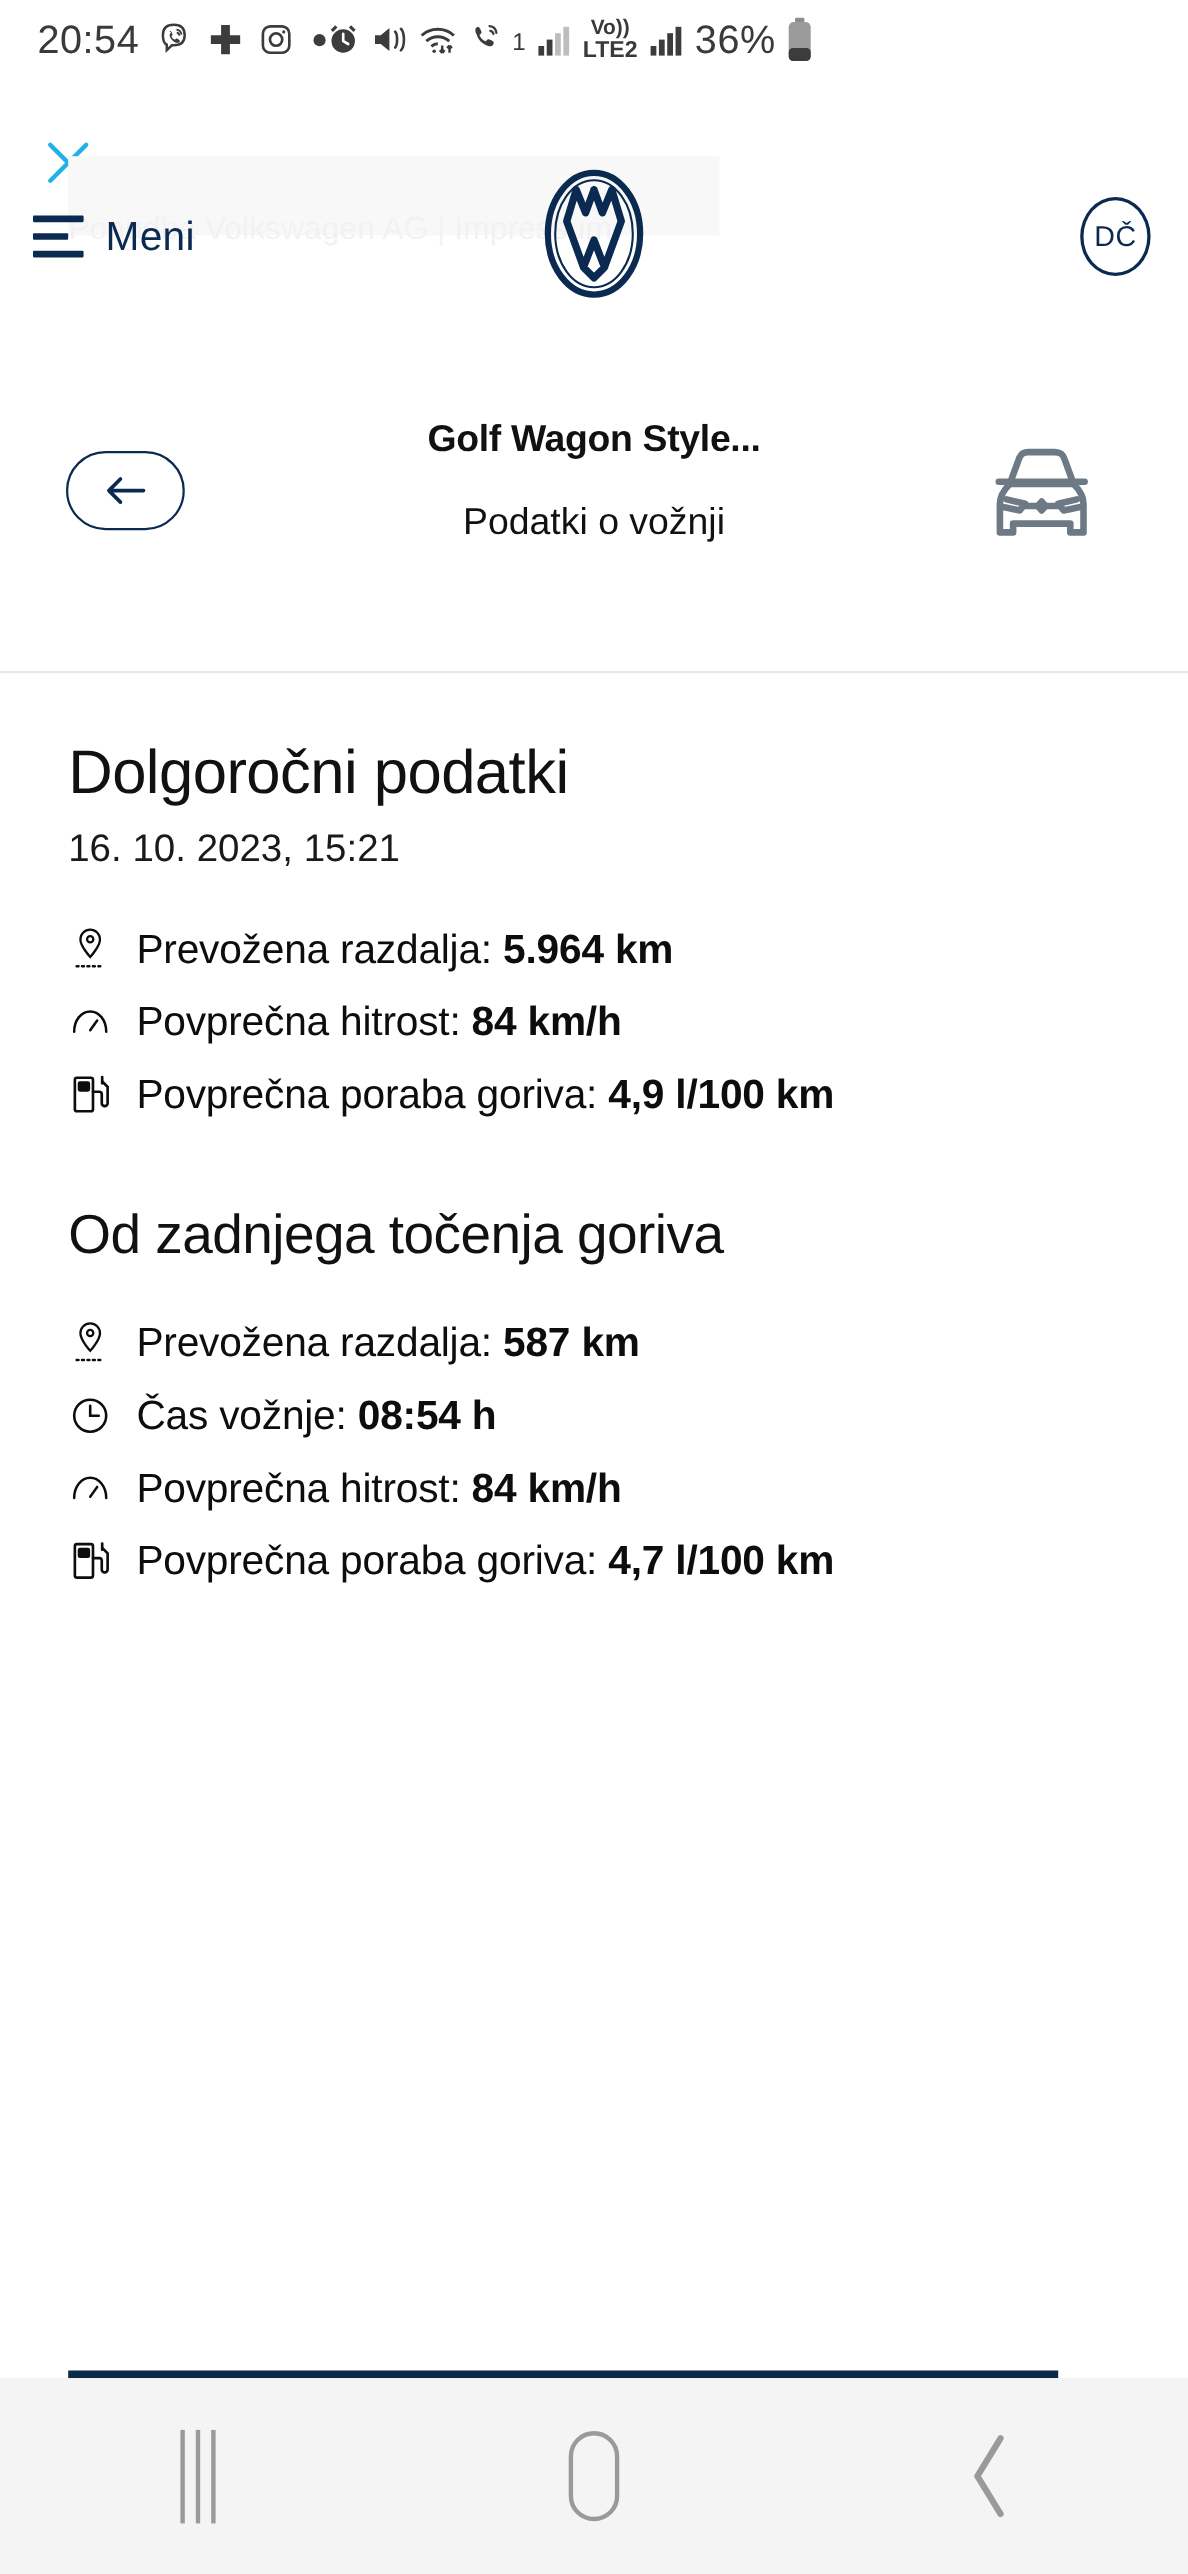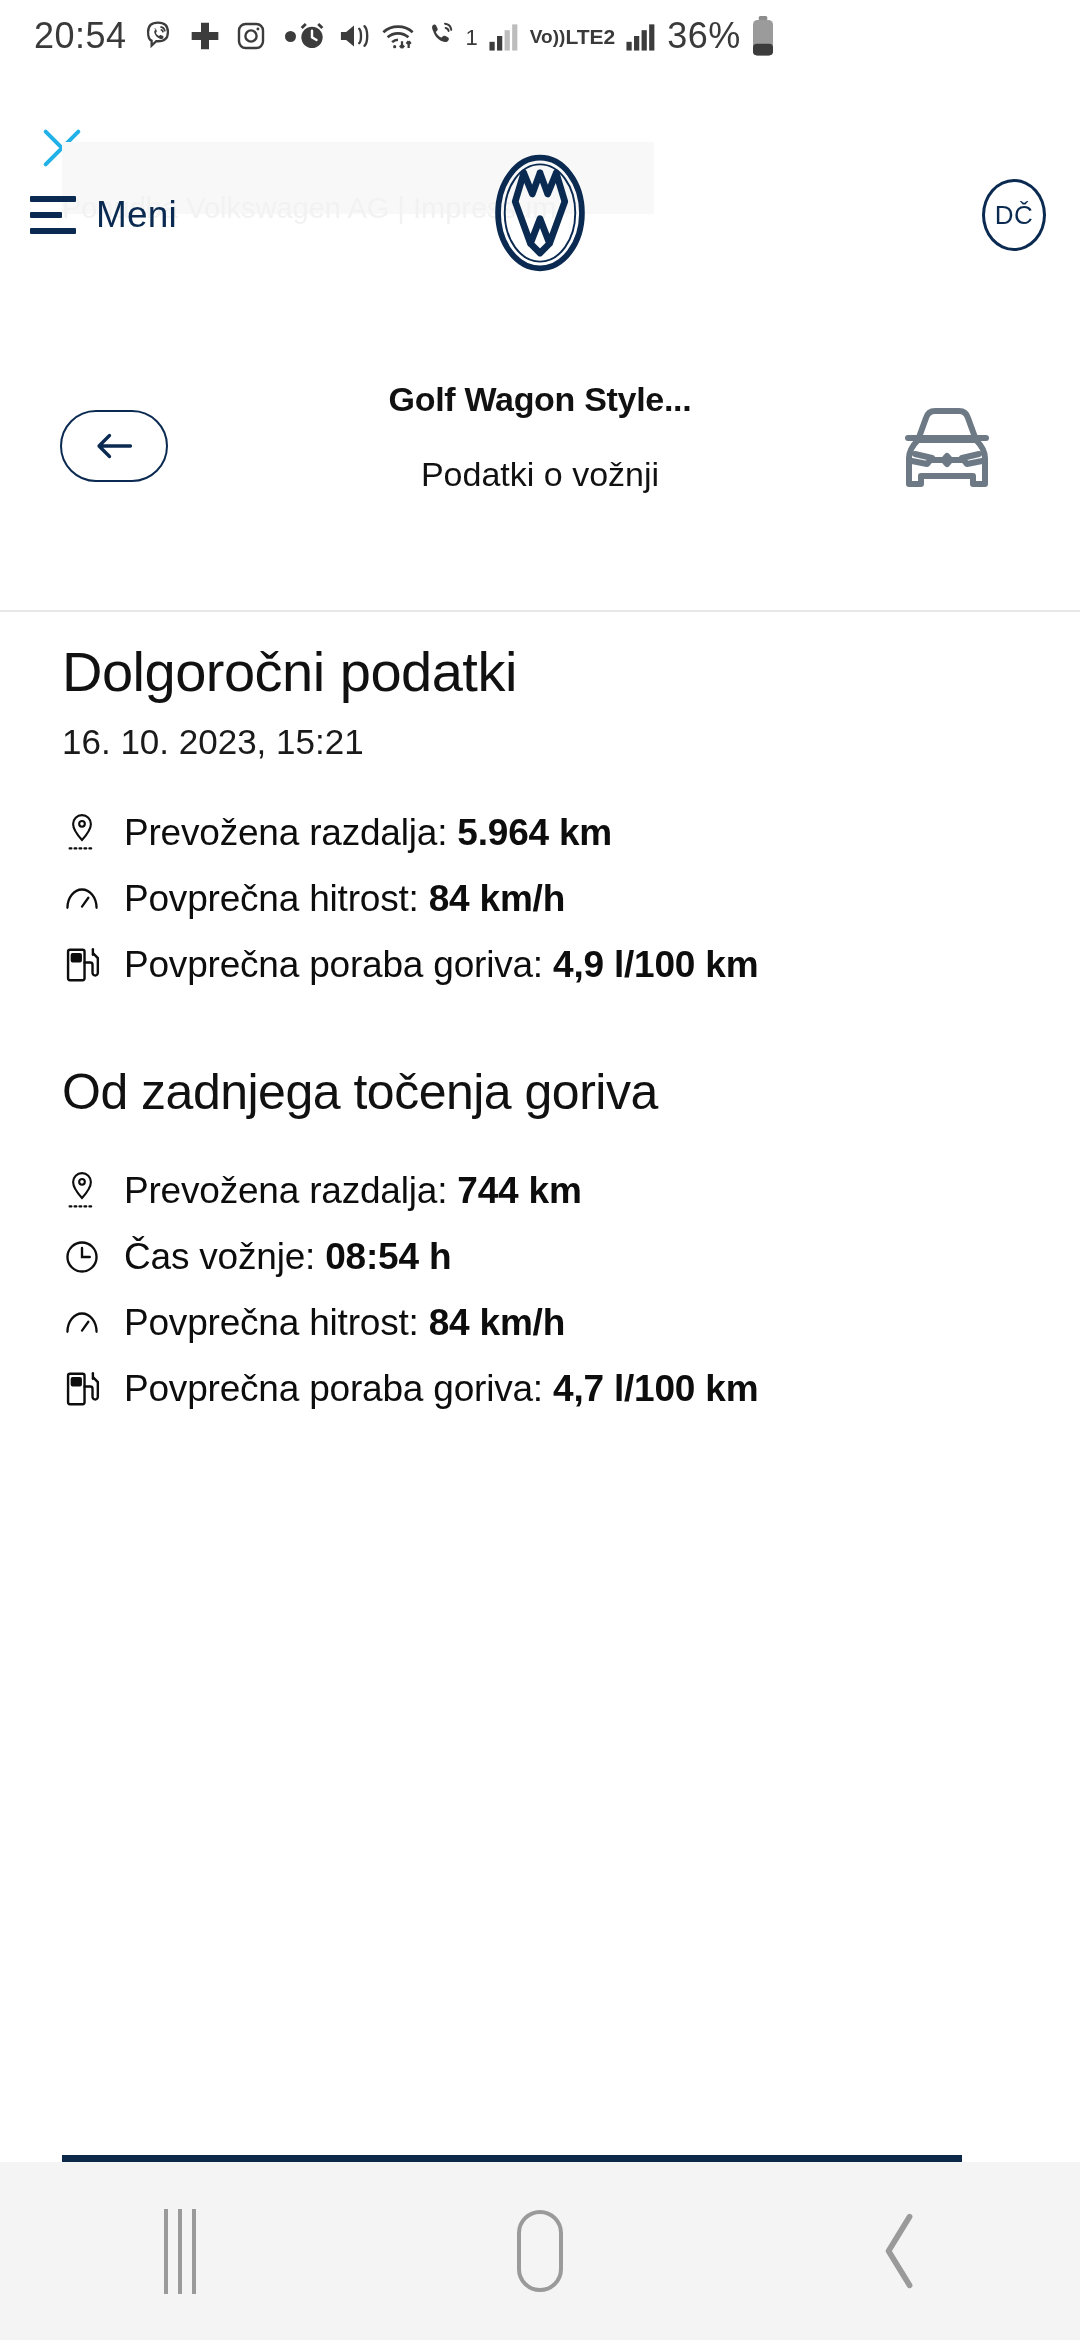--- a/index.html
+++ b/index.html
@@ -85,21 +85,21 @@
   }
   .veh-title { font-size:34px; font-weight:700; color:#111; letter-spacing:-0.3px; }
   .veh-sub { font-size:34px; font-weight:400; color:#111; margin-top:36px; }
   .car-ico { position:absolute; right:68px; top:22px; }
 
   .divider {
     position:absolute; left:0; top:610px; width:1080px; height:2px; background:#e7e7e7;
   }
 
   
-  .content { position:absolute; left:0; top:640px; width:948px; }
+  .content { position:absolute; left:0; top:670px; width:948px; }
   .section { padding:0 62px; }
   .sec-title {
     font-size:56px; font-weight:300; color:#111; letter-spacing:-0.5px;
     line-height:1.15;
   }
   .sec-date { font-size:35px; font-weight:300; color:#1a1a1a; margin-top:18px; }
 
   .rows { margin-top:38px; }
   .row {
     display:flex; align-items:center; gap:22px;
@@ -192,21 +192,21 @@
     </span>
     <span class="ico" style="font-size:22px;color:#3a3a3a;margin-left:-4px;align-self:flex-end;padding-bottom:6px;">1</span>
     <span class="ico">
       <svg width="34" height="32" viewBox="0 0 22 22">
         <rect x="1" y="15" width="3.6" height="6" fill="#3c3c3c"></rect>
         <rect x="6.2" y="11" width="3.6" height="10" fill="#3c3c3c"></rect>
         <rect x="11.4" y="7" width="3.6" height="14" fill="#bdbdbd"></rect>
         <rect x="16.6" y="3" width="3.6" height="18" fill="#bdbdbd"></rect>
       </svg>
     </span>
-    <span class="ico" style="flex-direction:row;line-height:1;">
+    <span class="ico" style="flex-direction:column;line-height:1;">
       <span style="font-size:19px;font-weight:700;color:#3a3a3a;">Vo))</span>
       <span style="font-size:21px;font-weight:700;color:#3a3a3a;">LTE2</span>
     </span>
     <span class="ico">
       <svg width="34" height="32" viewBox="0 0 22 22">
         <rect x="1" y="15" width="3.6" height="6" fill="#3c3c3c"></rect>
         <rect x="6.2" y="11" width="3.6" height="10" fill="#3c3c3c"></rect>
         <rect x="11.4" y="7" width="3.6" height="14" fill="#3c3c3c"></rect>
         <rect x="16.6" y="3" width="3.6" height="18" fill="#3c3c3c"></rect>
       </svg>
@@ -335,21 +335,21 @@
     <div class="rows">
 
       <div class="row">
         <span class="ricon">
           <svg width="34" height="42" viewBox="0 0 26 34" fill="none" stroke="#0d0d0d" stroke-width="1.7">
             <path d="M13 2.5c-4 0-7.2 3.2-7.2 7.2 0 5 7.2 13 7.2 13s7.2-8 7.2-13c0-4-3.2-7.2-7.2-7.2z"></path>
             <circle cx="13" cy="9.6" r="2.3"></circle>
             <path d="M3 29.5h1.4M7 29.5h1.4M11 29.5h1.4M15 29.5h1.4M19 29.5h1.4" stroke-width="1.8" stroke-linecap="round"></path>
           </svg>
         </span>
-        <span class="rtext"><span>Prevožena razdalja: </span><b>744 km</b></span>
+        <span class="rtext"><span>Prevožena razdalja: </span><b>587 km</b></span>
       </div>
 
       <div class="row">
         <span class="ricon">
           <svg width="36" height="36" viewBox="0 0 26 26" fill="none" stroke="#0d0d0d" stroke-width="1.7">
             <circle cx="13" cy="13" r="10.5"></circle>
             <path d="M13 6.5V13h5.6" stroke-linecap="round"></path>
           </svg>
         </span>
         <span class="rtext"><span>Čas vožnje: </span><b>08:54 h</b></span>

